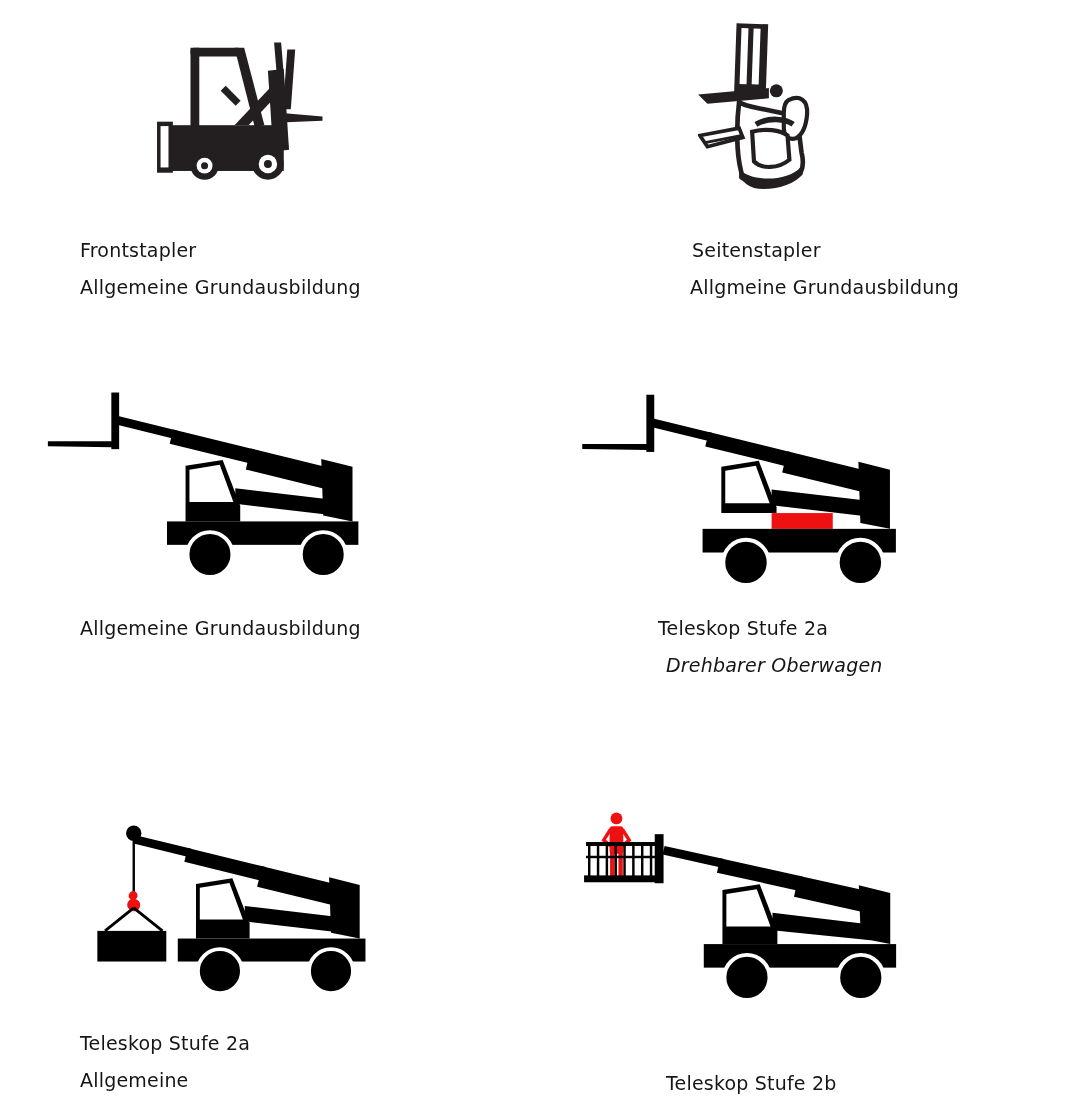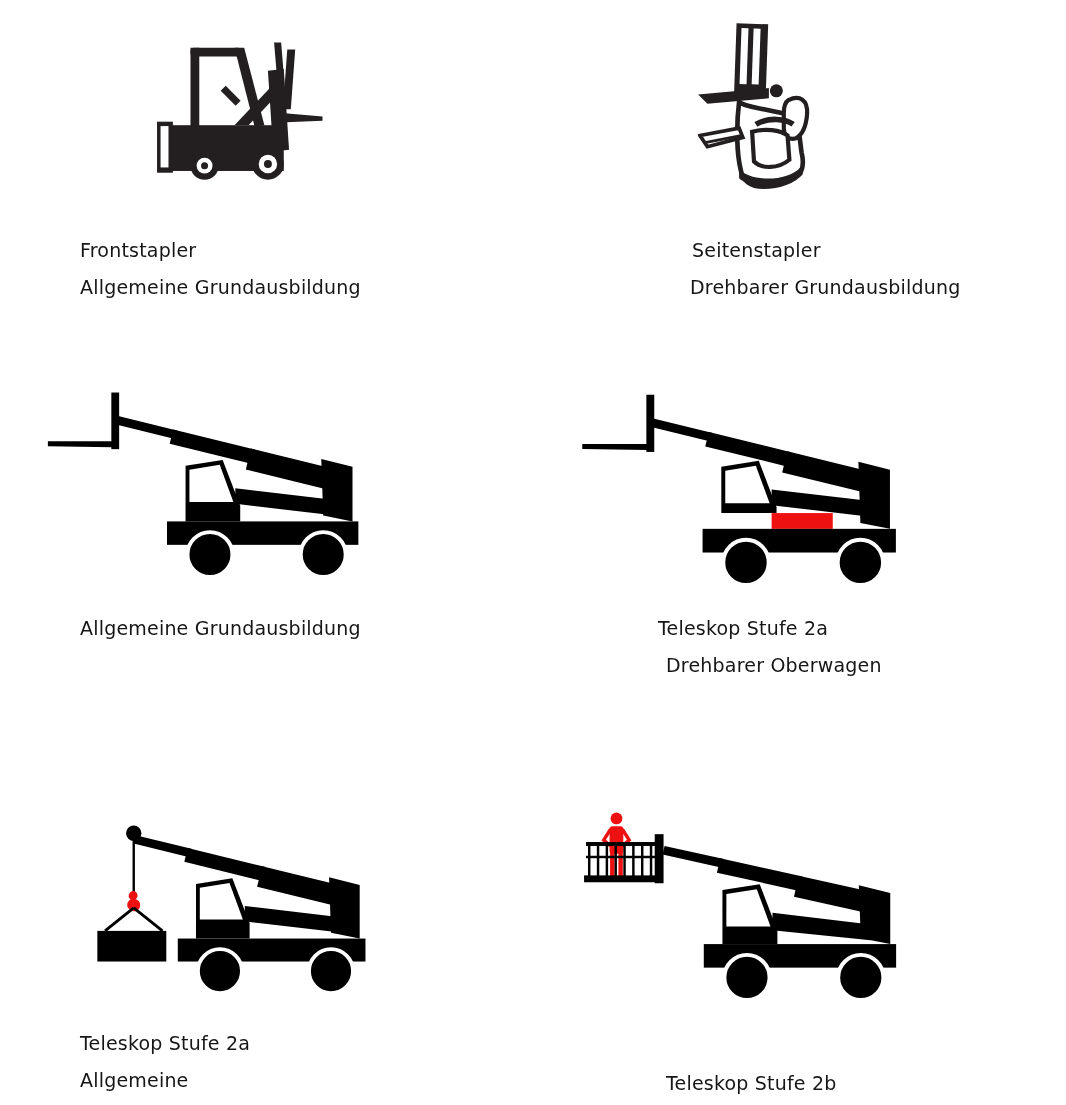--- a/index.html
+++ b/index.html
@@ -23,21 +23,21 @@
   .caption{
     position:absolute;
     font-size:19px;
     line-height:22px;
     color:var(--text);
     letter-spacing:.2px;
   }
   .cap-line{white-space:nowrap;}
   .cap-line + .cap-line{margin-top:15px;}
   .cap-seiten .cap-line + .cap-line{margin-left:-2px;}
-  .cap-2a-ober .cap-line + .cap-line{margin-left:8px;}
+  .cap-2a-ober .cap-line + .cap-line{margin-left:8px;font-style:italic;}
   .cap-2b .cap-line + .cap-line{margin-left:6px;}
   .ink{fill:var(--ink);}
   .veh{fill:var(--veh);}
   .red{fill:var(--red);}
   .ink-stroke{stroke:var(--ink);fill:#ffffff;}
   .white{fill:#ffffff;}
 </style>
 </head>
 <body>
 
@@ -204,21 +204,21 @@
     </g>
   </svg>
 
   <div class="caption" style="left:80px;top:224px">
     <div class="cap-line">Frontstapler</div>
     <div class="cap-line">Allgemeine Grundausbildung</div>
   </div>
 
   <div class="caption cap-seiten" style="left:692px;top:224px">
     <div class="cap-line">Seitenstapler</div>
-    <div class="cap-line">Drehbarer Grundausbildung</div>
+    <div class="cap-line">Allgmeine Grundausbildung</div>
   </div>
 
   <div class="caption" style="left:80px;top:602px">
     <div class="cap-line">Allgemeine Grundausbildung</div>
   </div>
 
   <div class="caption cap-2a-ober" style="left:658px;top:602px">
     <div class="cap-line">Teleskop Stufe 2a</div>
     <div class="cap-line">Drehbarer Oberwagen</div>
   </div>

